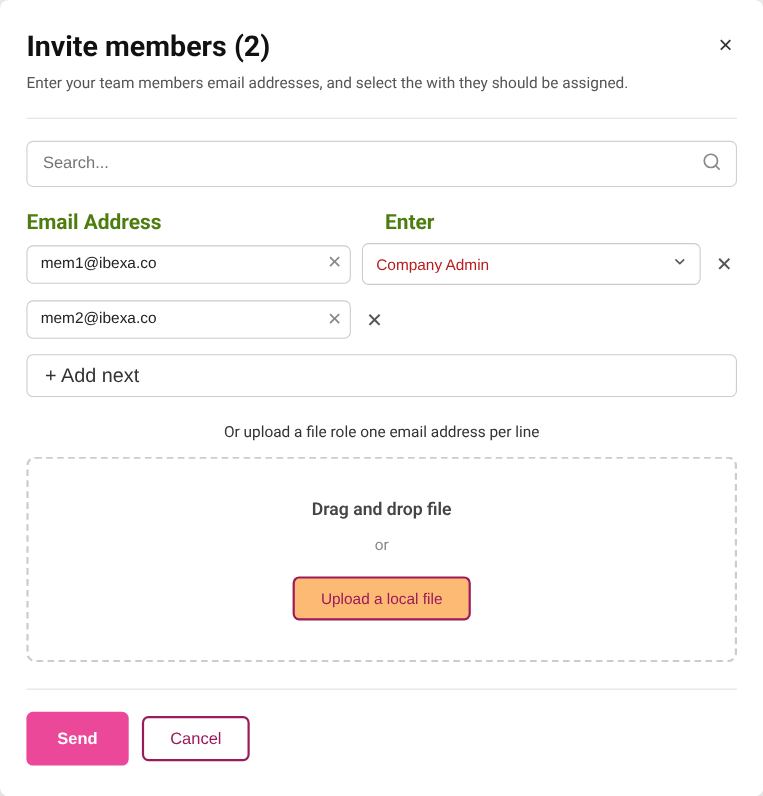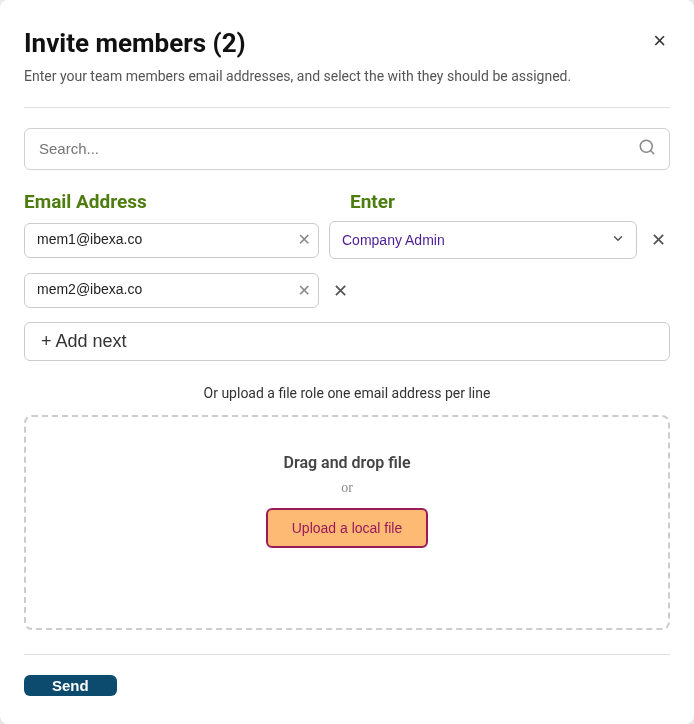--- a/index.html
+++ b/index.html
@@ -125,21 +125,21 @@
     .role-select-wrap {
       position: relative;
       flex: 1;
     }
     .role-select {
       width: 100%;
       padding: 10px 36px 10px 12px;
       border: 1px solid #ccc;
       border-radius: 6px;
       font-size: 14px;
-      color: #4c1d95;
+      color: #b91c1c;
       appearance: none;
       background: #fff;
       cursor: pointer;
       outline: none;
     }
     .chevron-icon {
       position: absolute;
       right: 12px;
       top: 50%;
       transform: translateY(-50%);
@@ -175,34 +175,33 @@
       color: #333;
       margin-bottom: 14px;
     }
     .drop-zone {
       border: 2px dashed #ccc;
       border-radius: 8px;
       padding: 36px 20px;
       display: flex;
       flex-direction: column;
       align-items: center;
-      justify-content: flex-start;
+      justify-content: space-between;
       gap: 8px;
       margin-bottom: 24px;
       flex: 1;
     }
     .drag-text {
       font-size: 16px;
       font-weight: 600;
       color: #444;
     }
     .or-text {
       font-size: 14px;
       color: #888;
-      font-family: Liberation Serif, serif;
     }
     .upload-btn {
       background: #fdba74;
       border: 2px solid #9b1a5a;
       color: #9b1a5a;
       border-radius: 6px;
       padding: 10px 24px;
       font-size: 14px;
       font-weight: 500;
       cursor: pointer;
@@ -212,25 +211,25 @@
       border: none;
       border-top: 1px solid #e0e0e0;
       margin-bottom: 20px;
     }
     .modal-footer {
       display: flex;
       gap: 12px;
       align-items: center;
     }
     .send-btn {
-      background: #0c4a6e;
+      background: #ec4899;
       color: #fff;
       border: none;
       border-radius: 6px;
-      padding: 2px 28px;
+      padding: 16px 28px;
       font-size: 15px;
       font-weight: 600;
       cursor: pointer;
     }
     .cancel-btn {
       background: #fff;
       color: #9b1a5a;
       border: 2px solid #9b1a5a;
       border-radius: 6px;
       padding: 10px 24px;
@@ -299,14 +298,15 @@
 
   <div class="drop-zone">
     <span class="drag-text">Drag and drop file</span>
     <span class="or-text">or</span>
     <button class="upload-btn">Upload a local file</button>
   </div>
 
   <hr class="footer-divider">
   <div class="modal-footer">
     <button class="send-btn">Send</button>
+    <button class="cancel-btn">Cancel</button>
   </div>
 </div>
 
 </body></html>

